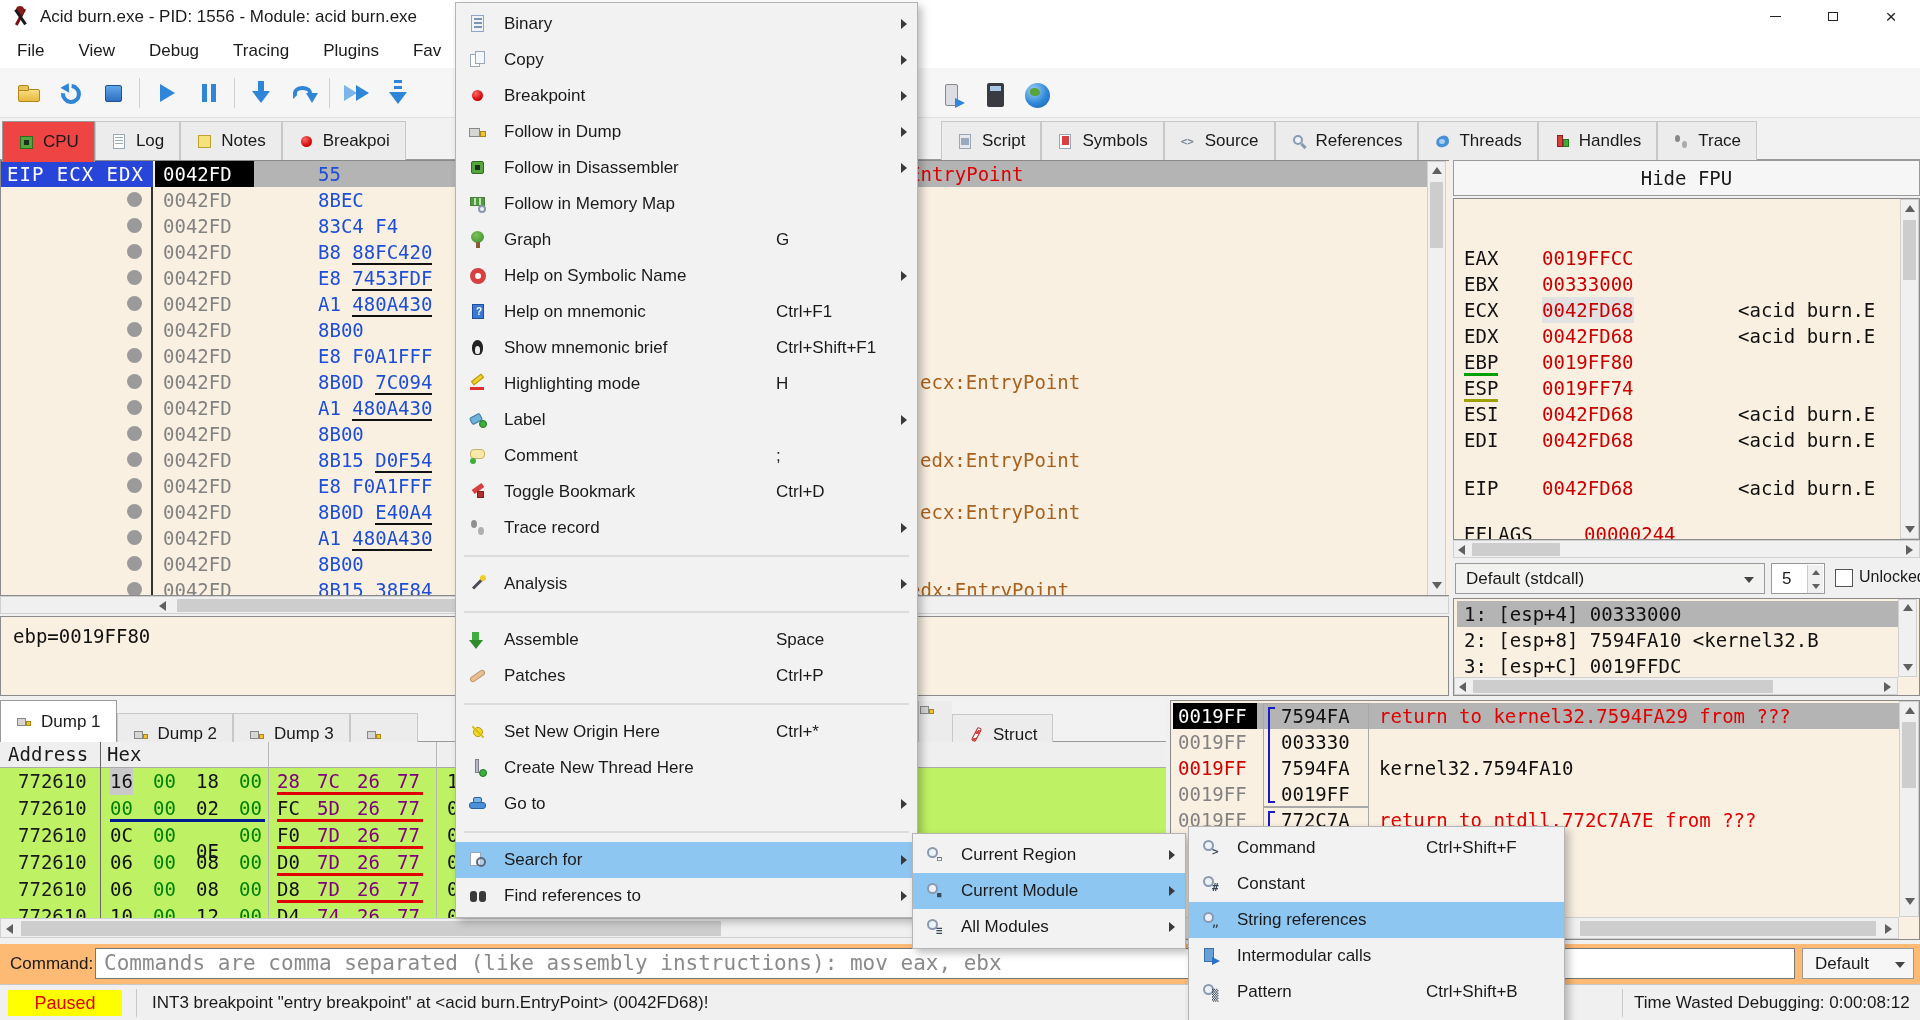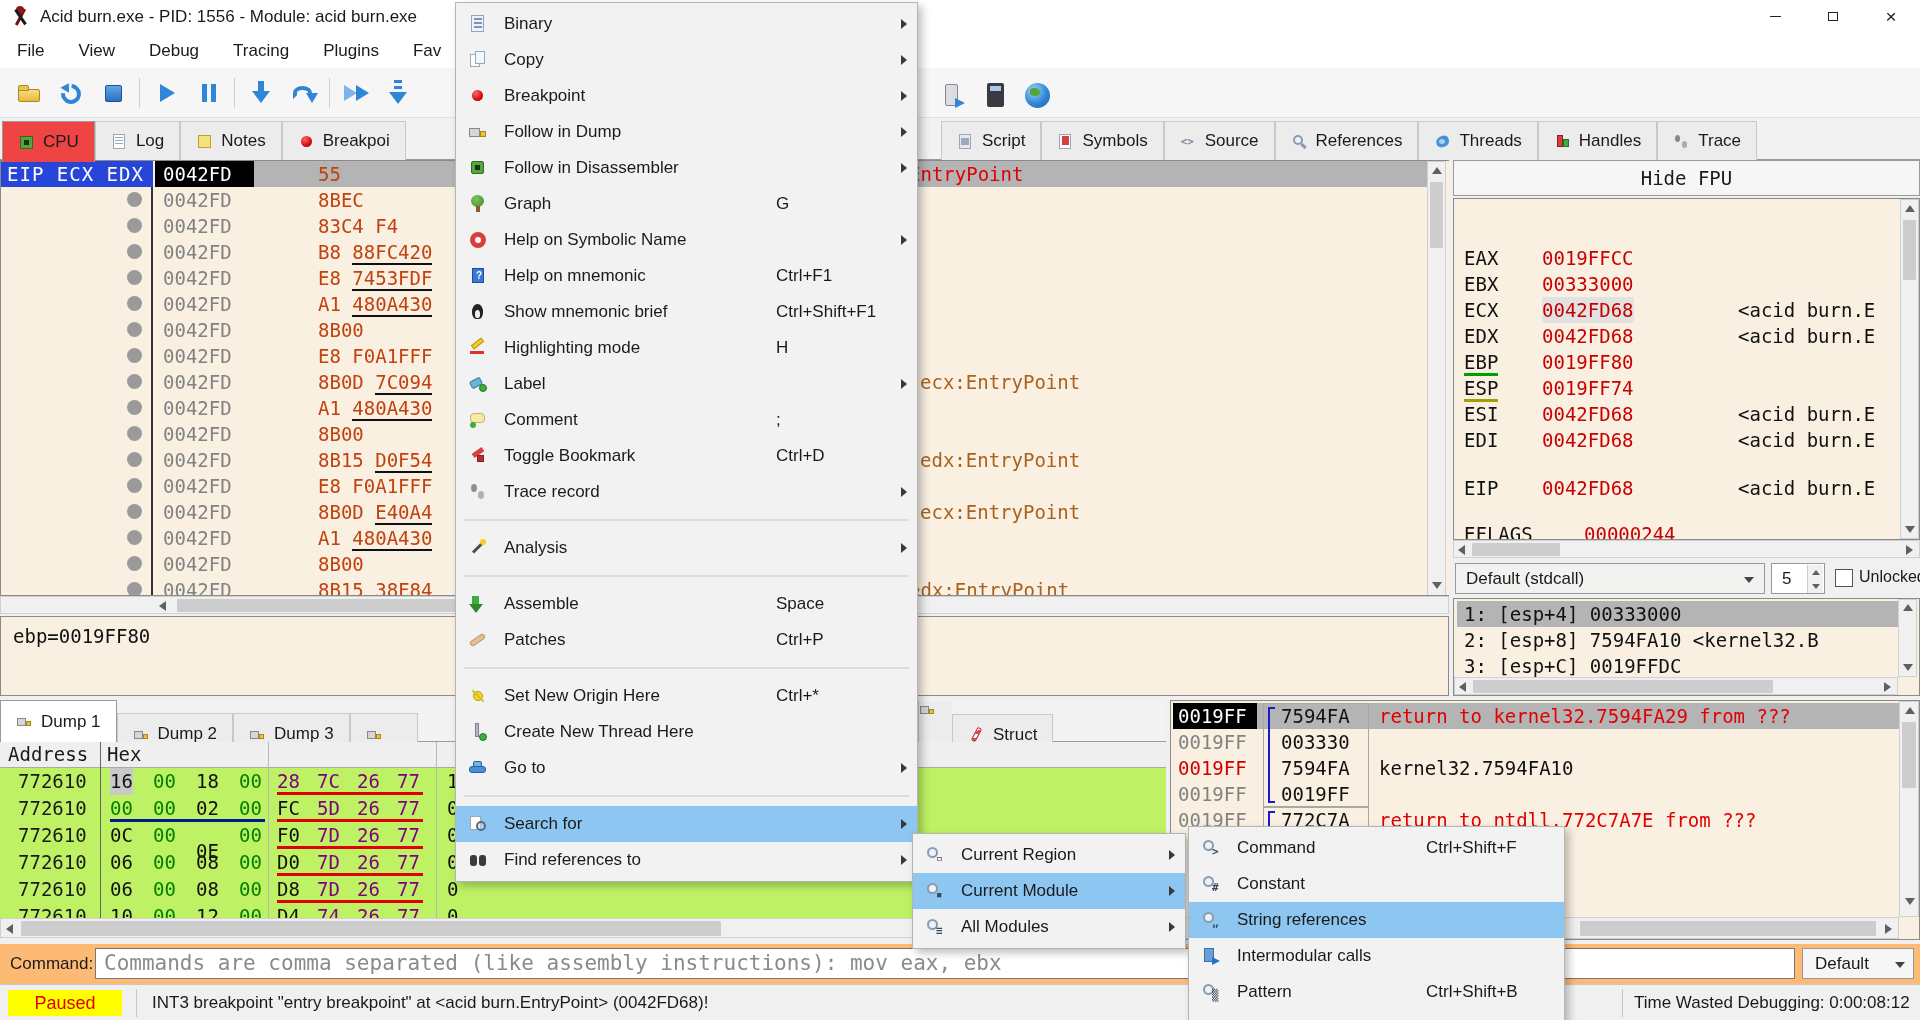--- a/index.html
+++ b/index.html
@@ -85,21 +85,21 @@
 
 
 .pane{position:absolute;background:#f9f0e2;border:1px solid #8a8a8a}
 #disasm-pane{left:0;top:160px;width:1449px;height:436px;overflow:hidden;border-right:none}
 #disasm-gutter{position:absolute;left:0;top:0;width:152px;height:436px;border-right:2px solid #333;background:#f9f0e2}
 #reg-label{position:absolute;left:0;top:0;width:152px;height:26px;background:#2745d9;color:#fff;font-size:19px;line-height:26px;padding-left:6px;letter-spacing:1px}
 .bpdot{position:absolute;left:126px;width:15px;height:15px;border-radius:50%;background:#9a9a9a}
 .drow-sel{position:absolute;left:154px;top:0;width:1272px;height:26px;background:#b4b4b4}
 .daddr{position:absolute;left:162px;font-size:19px;line-height:26px;color:#828282}
 .daddr.sel{left:154px;width:99px;background:#000;color:#fff;padding-left:8px}
-.dbytes{position:absolute;left:317px;font-size:19px;line-height:26px;color:#c2410c;white-space:pre}
+.dbytes{position:absolute;left:317px;font-size:19px;line-height:26px;color:#1d4ed8;white-space:pre}
 .bt.ul{border-bottom:2px solid #111}
 .dcmt{position:absolute;font-size:19px;line-height:26px;color:#a9611d;white-space:pre}
 .dcmt.red{color:#e00000}
 #disasm-hscroll{left:0;top:596px;width:1449px;height:18px;position:absolute}
 #info-pane{left:0;top:616px;width:1449px;height:80px}
 #info-pane .txt{position:absolute;left:12px;top:8px;font-size:19px;color:#111}
 
 
 .sbtrack{position:absolute;background:#f0f0f0;border:1px solid #d0d0d0}
 .sbthumb{position:absolute;background:#cdcdcd;border-radius:1px}
@@ -692,20 +692,24 @@
       <span class="ic ic-truck"></span>
       <span class="ml">Follow in Dump</span>
       <span class="ma"></span>
     </div>
     <div class="mi">
       <span class="ic ic-chip"></span>
       <span class="ml">Follow in Disassembler</span>
       <span class="ma"></span>
     </div>
     <div class="mi">
+      <span class="ic ic-memmap"></span>
+      <span class="ml">Follow in Memory Map</span>
+    </div>
+    <div class="mi">
       <span class="ic ic-graph"></span>
       <span class="ml">Graph</span>
       <span class="ms">G</span>
     </div>
     <div class="mi">
       <span class="ic ic-lifebuoy"></span>
       <span class="ml">Help on Symbolic Name</span>
       <span class="ma"></span>
     </div>
     <div class="mi">

